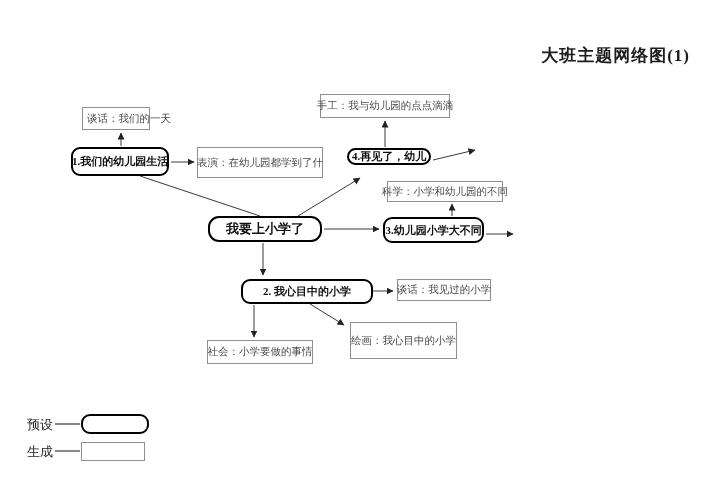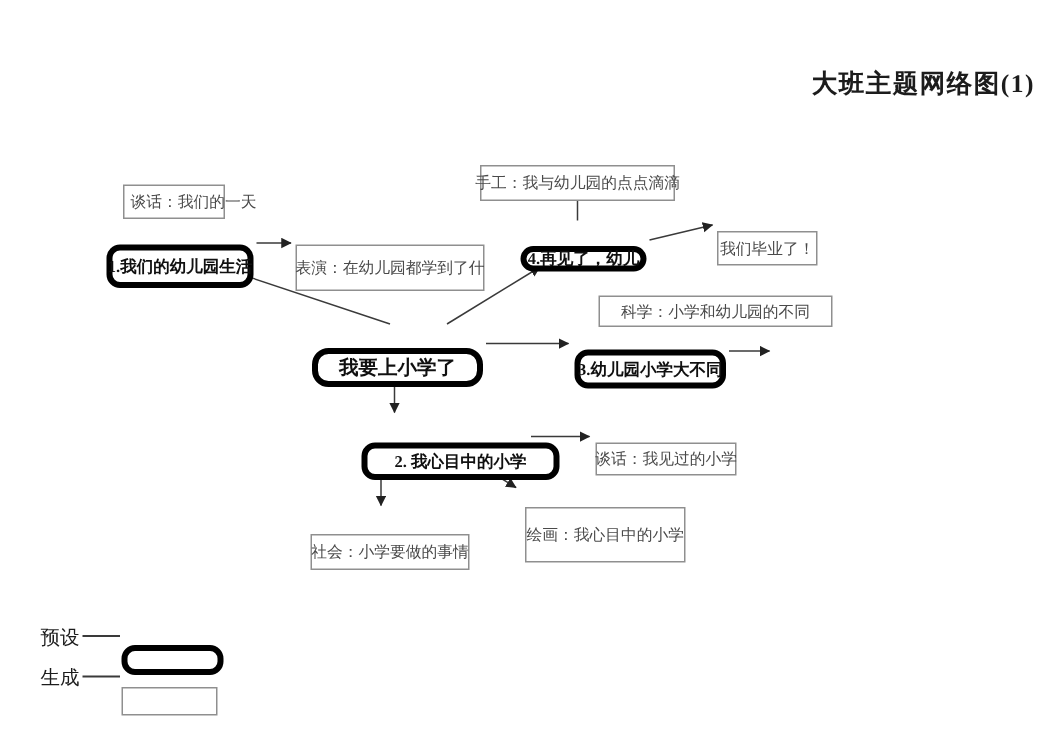--- a/index.html
+++ b/index.html
@@ -6,24 +6,24 @@
   .page {
     position:relative; width:707px; height:500px; background:#ffffff;
     font-family:"Liberation Serif", serif; overflow:hidden;
   }
   .title {
     position:absolute; top:44px; left:0; width:690px; text-align:right;
     font-size:17px; font-weight:bold; color:#1c1c1c; letter-spacing:1px;
   }
   .node {
     position:absolute; display:flex; align-items:center; justify-content:center;
-    white-space:nowrap; box-sizing:border-box; background:#ffffff; text-align:right;margin-top:16px;
+    white-space:nowrap; box-sizing:border-box; background:#ffffff; text-align:right;
   }
   .topic {
-    border:4px solid #000000; border-radius:9px; font-weight:bold;
+    border:2px solid #000000; border-radius:9px; font-weight:bold;
     font-size:11px; color:#101010; z-index:2;
   }
   .center-node { font-size:13px; }
   .sub {
     border:1px solid #8f8f8f; font-size:10.5px; color:#4a4a4a; z-index:2;
   }
   .legend-label {
     position:absolute; font-size:13px; color:#1c1c1c;
   }
   svg.connectors {
@@ -74,25 +74,24 @@
     <line x1="55" y1="424" x2="80" y2="424" stroke="#3a3a3a" stroke-width="1.2"></line>
     <line x1="55" y1="451" x2="80" y2="451" stroke="#3a3a3a" stroke-width="1.2"></line>
   </svg>
 
   <div class="node sub" style="left:82px; top:107px; width:68px; height:23px;padding-left:26px;">谈话：我们的一天</div>
   <div class="node topic" style="left:71px; top:147px; width:98px; height:29px;">1.我们的幼儿园生活</div>
   <div class="node sub" style="left:197px; top:147px; width:126px; height:31px;">表演：在幼儿园都学到了什</div>
 
   <div class="node sub" style="left:320px; top:94px; width:130px; height:24px;">手工：我与幼儿园的点点滴滴</div>
   <div class="node topic" style="left:347px; top:148px; width:84px; height:17px;">4.再见了，幼儿</div>
-  <div class="node sub" style="left:478px; top:138px; width:67px; height:23px;">我们毕业了！</div>
 
   <div class="node topic center-node" style="left:208px; top:216px; width:114px; height:26px;border-radius:11px;">我要上小学了</div>
 
-  <div class="node sub" style="left:399px; top:181px; width:156px; height:21px;">科学：小学和幼儿园的不同</div>
+  <div class="node sub" style="left:387px; top:181px; width:116px; height:21px;">科学：小学和幼儿园的不同</div>
   <div class="node topic" style="left:383px; top:217px; width:101px; height:26px;">3.幼儿园小学大不同</div>
 
   <div class="node topic" style="left:241px; top:279px; width:132px; height:25px;">2. 我心目中的小学</div>
   <div class="node sub" style="left:397px; top:279px; width:94px; height:22px;">谈话：我见过的小学</div>
   <div class="node sub" style="left:350px; top:322px; width:107px; height:37px;">绘画：我心目中的小学</div>
   <div class="node sub" style="left:207px; top:340px; width:106px; height:24px;">社会：小学要做的事情</div>
 
   <div class="legend-label" style="left:27px; top:416px;">预设</div>
   <div class="node topic" style="left:81px; top:414px; width:68px; height:20px;"></div>
   <div class="legend-label" style="left:27px; top:443px;text-align:right;">生成</div>

